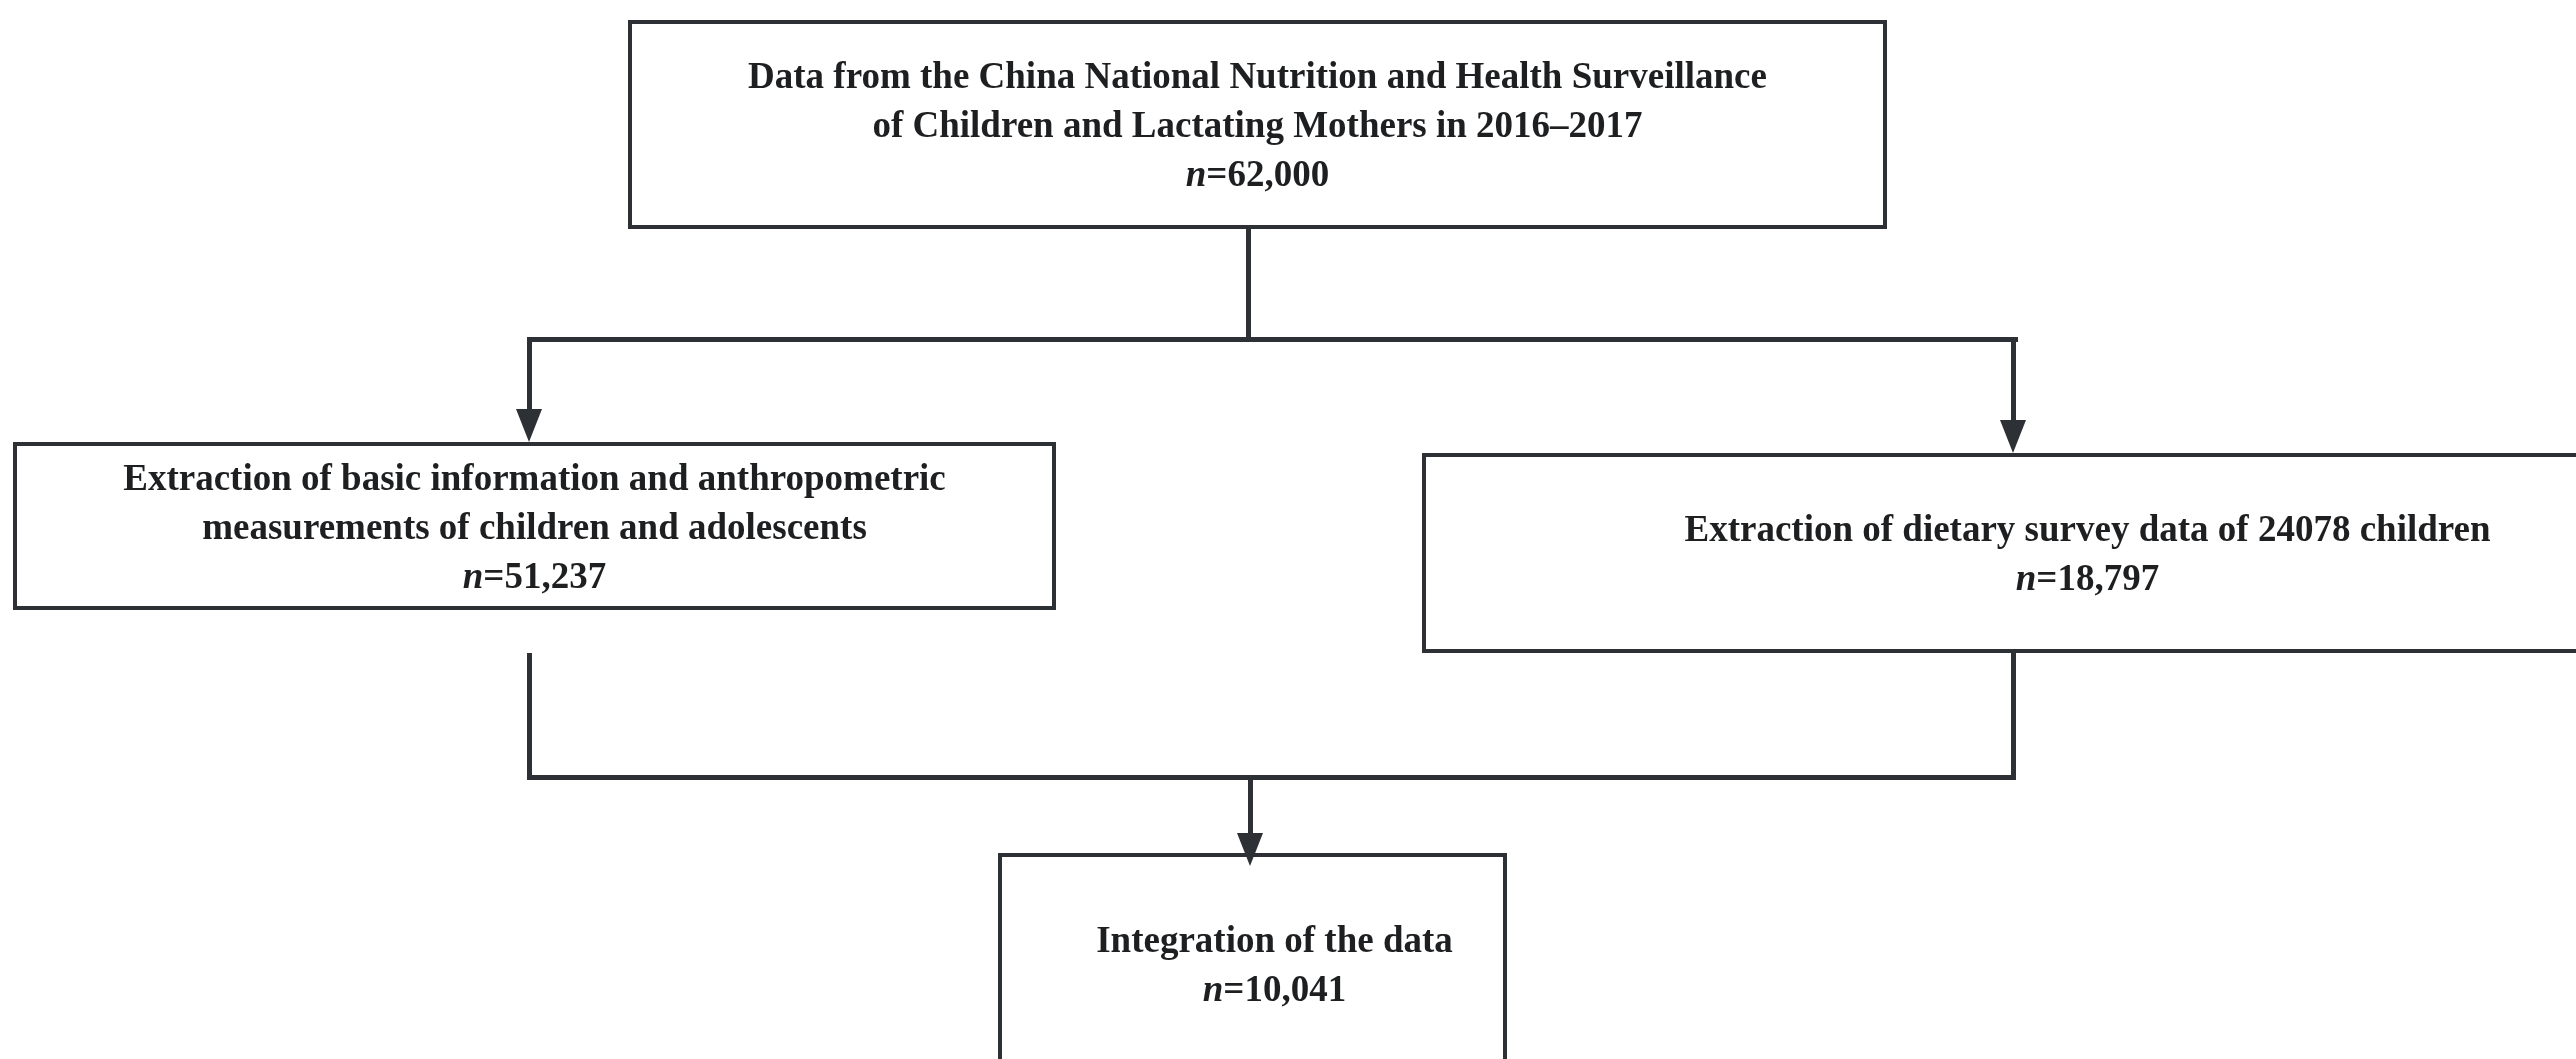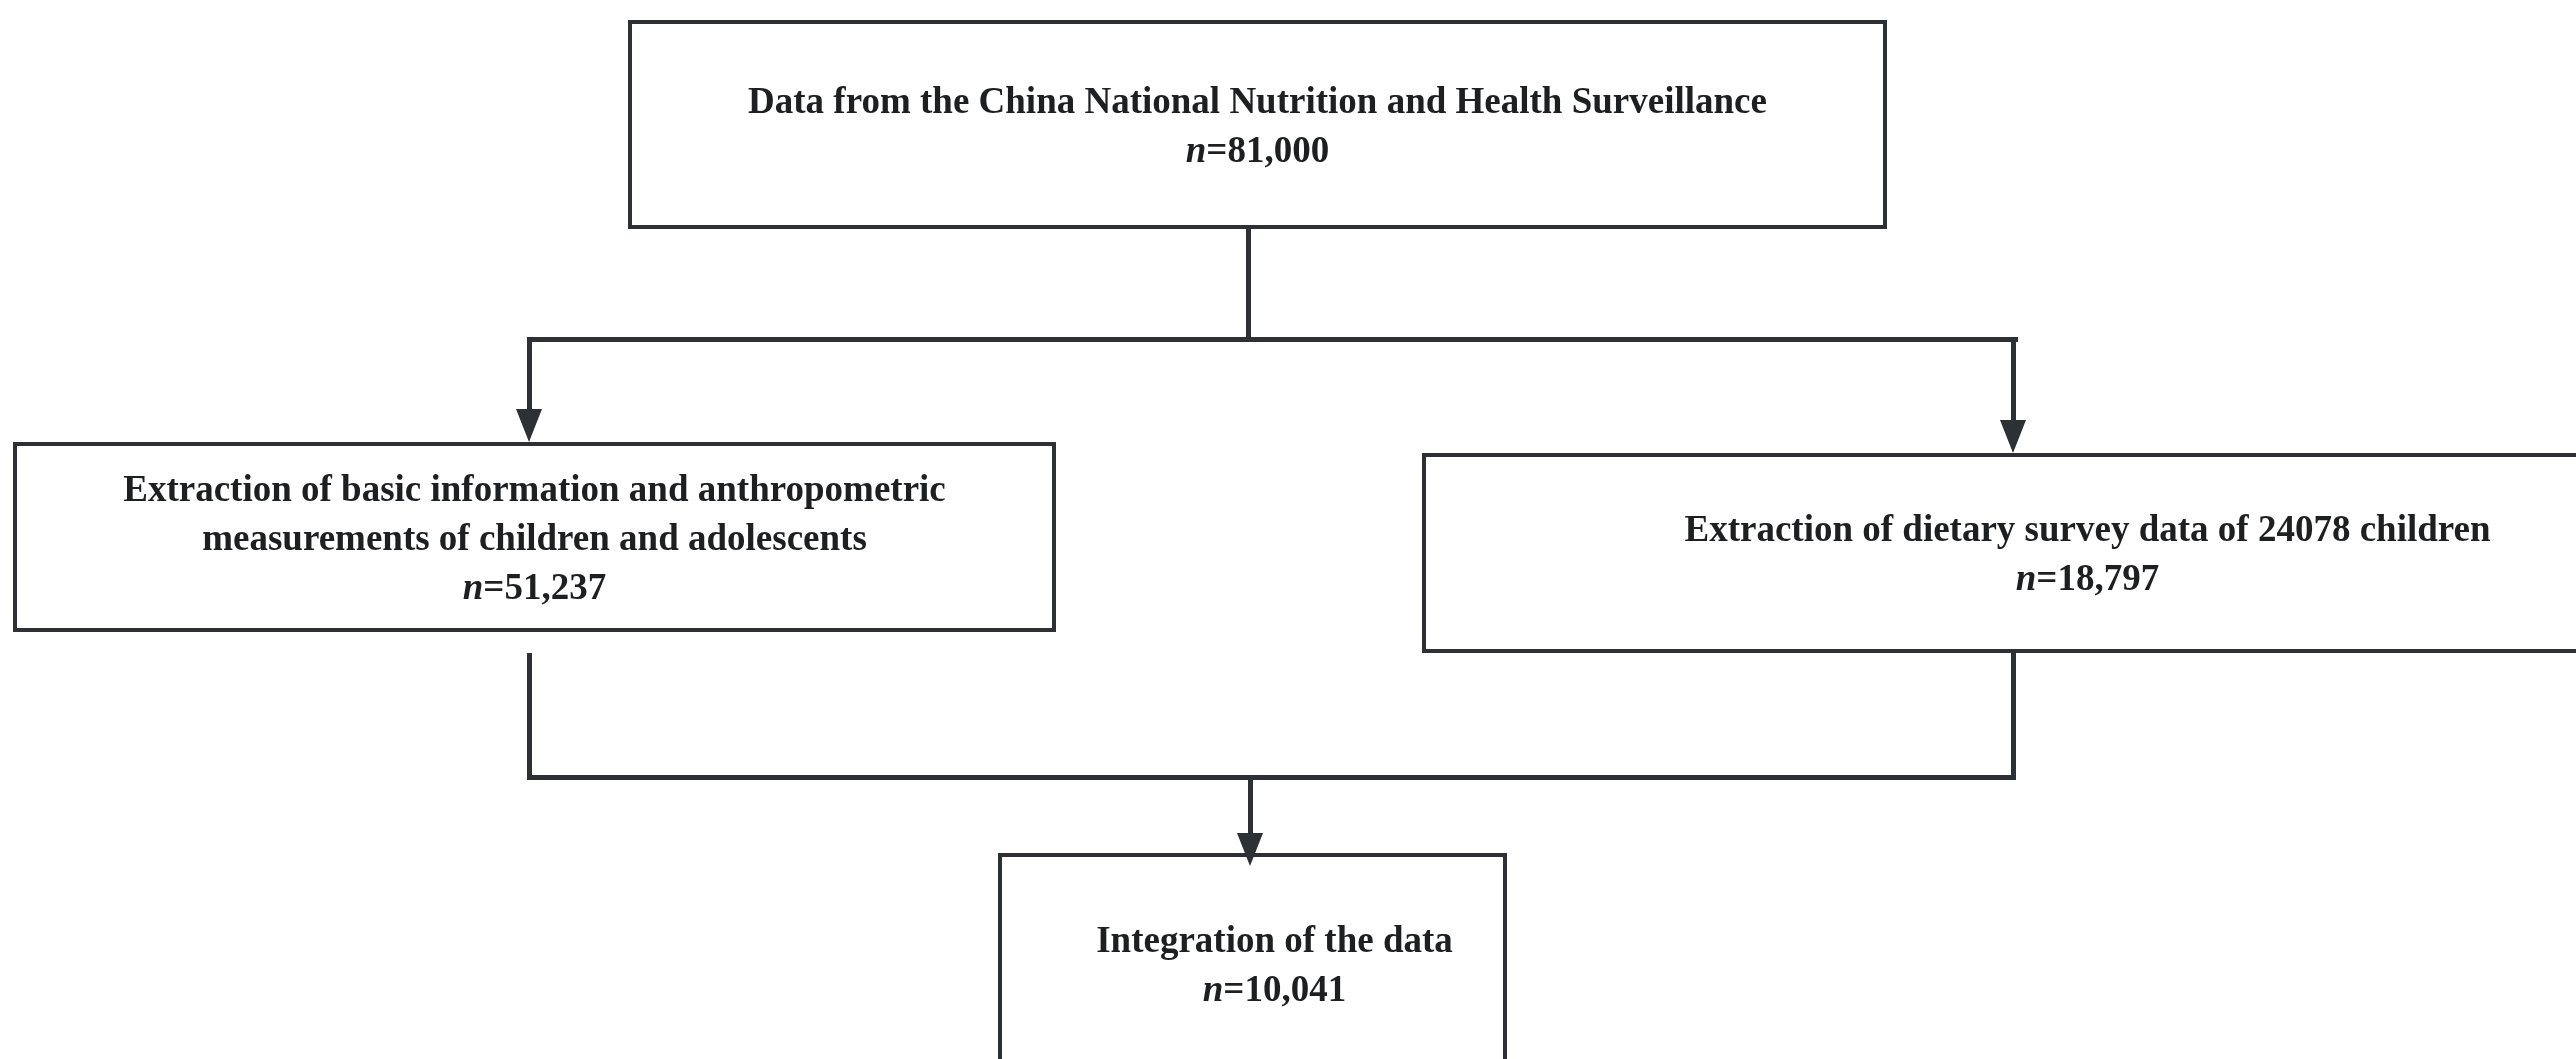--- a/index.html
+++ b/index.html
@@ -44,21 +44,21 @@
   .arrowhead {
     position: absolute;
     width: 0;
     height: 0;
     border-left: 13.5px solid transparent;
     border-right: 13.5px solid transparent;
     border-top: 33px solid var(--line-color, #2d3034);
   }
   
   .box-source       { left: 628px; top: 20px;   width: 1259px; height: 209px; }
-  .box-anthro       { left: 13px;   top: 442px;  width: 1043px; height: 190px; }
+  .box-anthro       { left: 13px;   top: 442px;  width: 1043px; height: 168px; }
   .box-dietary      { left: 1422px; top: 453px;  width: 1331px; height: 200px; }
   .box-integration  { left: 998px; top: 853px; width: 509px;  height: 221px; padding-left: 44px; }
   
   .v-source-down    { left: 1246px; top: 229px;  width: 4.9px;    height: 113px; }
   .h-branch-top     { left: 527px;  top: 337px;  width: 1491px; height: 4.9px; }
   .v-left-drop      { left: 527px;  top: 337px;  width: 4.9px;    height: 74px; }
   .v-right-drop     { left: 2011px; top: 337px;  width: 4.9px;    height: 85px; }
   .a-left           { left: 516px;  top: 409px; }
   .a-right          { left: 2000px; top: 420px; }
   .v-left-out       { left: 527px;  top: 653px; width: 4.9px;    height: 127px; }
@@ -67,21 +67,22 @@
   .v-merge-down     { left: 1248px; top: 775px; width: 4.9px;    height: 60px; }
   .a-merge          { left: 1237px; top: 833px; }
 </style>
 </head>
 <body>
 
 <div class="canvas">
 
   <div class="box box-source">
     <div class="line">Data from the China National Nutrition and Health Surveillance</div>
-    <div class="line"><span class="nvar">n</span><span>=81,000</span></div>
+    <div class="line">of Children and Lactating Mothers in 2016–2017</div>
+    <div class="line"><span class="nvar">n</span><span>=62,000</span></div>
   </div>
 
   <div class="box box-anthro">
     <div class="line">Extraction of basic information and anthropometric</div>
     <div class="line">measurements of children and adolescents</div>
     <div class="line"><span class="nvar">n</span><span>=51,237</span></div>
   </div>
 
   <div class="box box-dietary">
     <div class="line">Extraction of dietary survey data of 24078 children</div>

